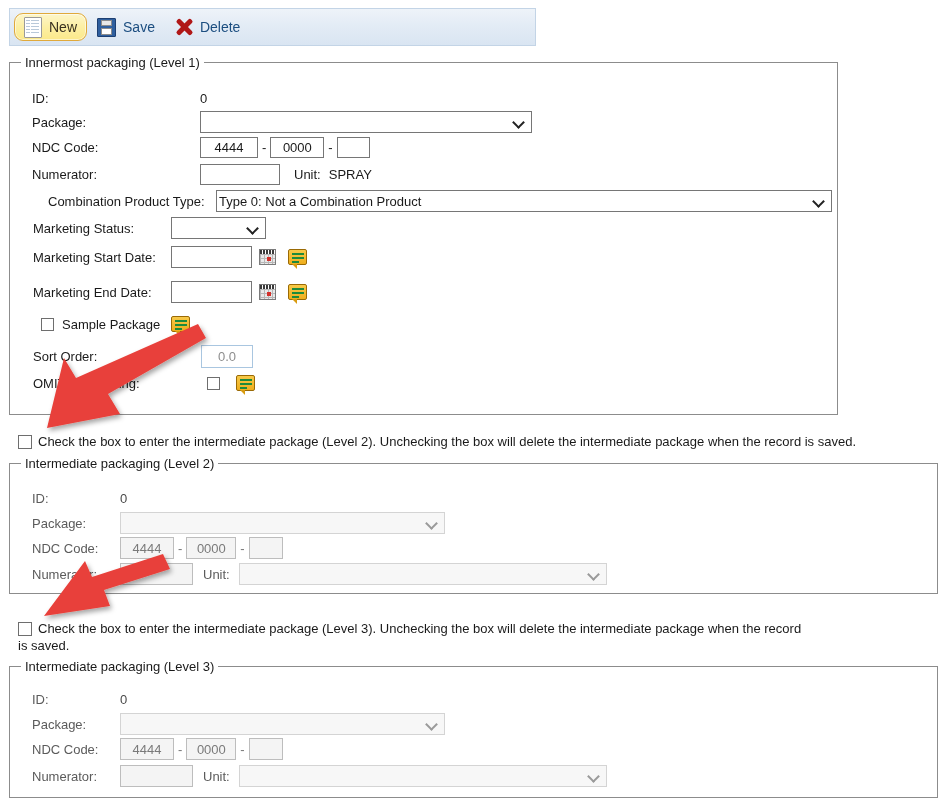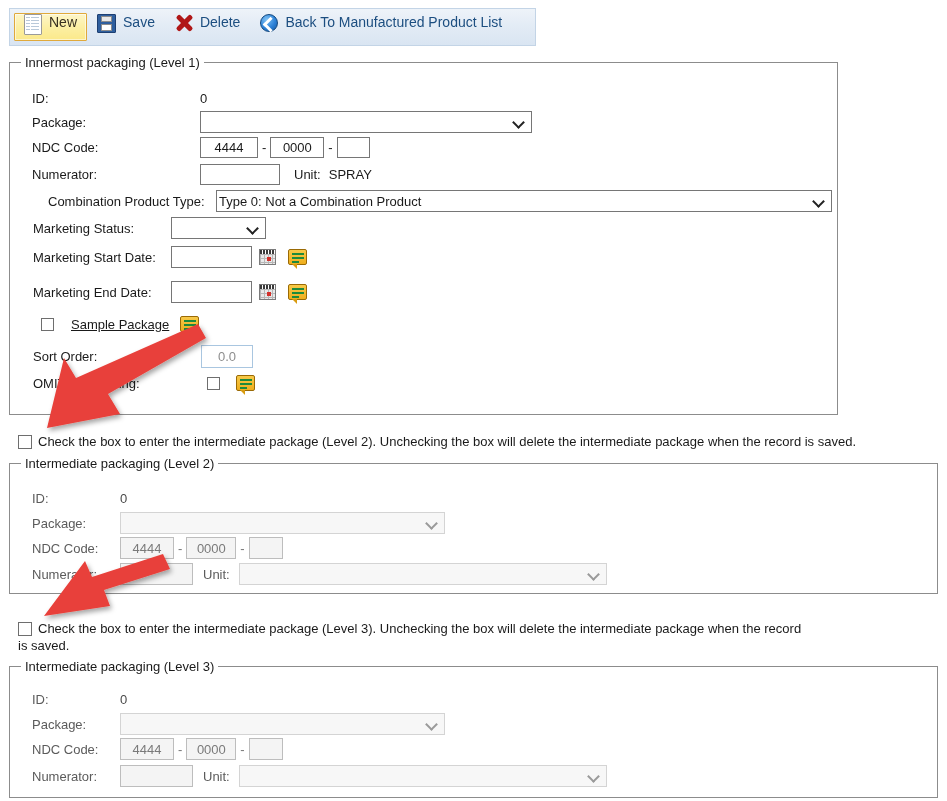--- a/index.html
+++ b/index.html
@@ -26,26 +26,27 @@
     height: 38px;
     background: linear-gradient(to bottom, #eef3f9 0%, #e2ebf5 50%, #d9e5f2 100%);
     border: 1px solid #c3d4e6;
     display: flex;
     align-items: center;
     box-sizing: border-box;
     padding: 0 4px;
   }
   .tbtn {
     display: flex;
+    align-items: center;
     height: 28px;
     padding: 0 9px;
     gap: 7px;
     box-sizing: border-box;
     border: 1px solid transparent;
-    border-radius: 1px;
+    border-radius: 9px;
     cursor: default;
     white-space: nowrap;
   }
   .tbtn.active {
     background: linear-gradient(to bottom, #fdf6c9 0%, #fcefa4 50%, #fbe98a 100%);
     border: 1px solid #e0a93b;
     box-shadow: inset 0 0 0 1px rgba(255,255,255,0.55);
   }
   .tbtn .lbl {
     font-size: 14px;
@@ -265,24 +266,20 @@
   <div class="tbtn">
     <span class="ico ico-save"></span>
     <span class="lbl">Save</span>
   </div>
 
   <div class="tbtn">
     <span class="ico ico-x"></span>
     <span class="lbl">Delete</span>
   </div>
 
-  <div class="tbtn">
-    <span class="ico ico-back"></span>
-    <span class="lbl">Back To Manufactured Product List</span>
-  </div>
 
 </div>
 
 <fieldset class="box" id="fs-level1">
   <legend>Innermost packaging (Level 1)</legend>
 </fieldset>
 
 <div class="row" style="left:32px; top:91px;">
   <span class="lab" style="width:168px;">ID:</span>
   <span class="val">0</span>
@@ -352,21 +349,21 @@
     </span>
   <span class="ico ico-note" style="margin-left:12px;">
       <i class="l1"></i>
       <i class="l2"></i>
       <i class="l3"></i>
     </span>
 </div>
 
 <div class="row" style="left:41px; top:316px;">
   <span class="cbx"></span>
-  <span class="lab" style="margin-left:17px;text-decoration:underline;">Sample Package</span>
+  <span class="lab" style="margin-left:8px;">Sample Package</span>
   <span class="ico ico-note" style="margin-left:11px;">
       <i class="l1"></i>
       <i class="l2"></i>
       <i class="l3"></i>
     </span>
 </div>
 
 <div class="row" style="left:33px; top:345px;">
   <span class="lab" style="width:168px;">Sort Order:</span>
   <input class="txt sort" style="width: 52px; height: 23px;" value="0.0">

